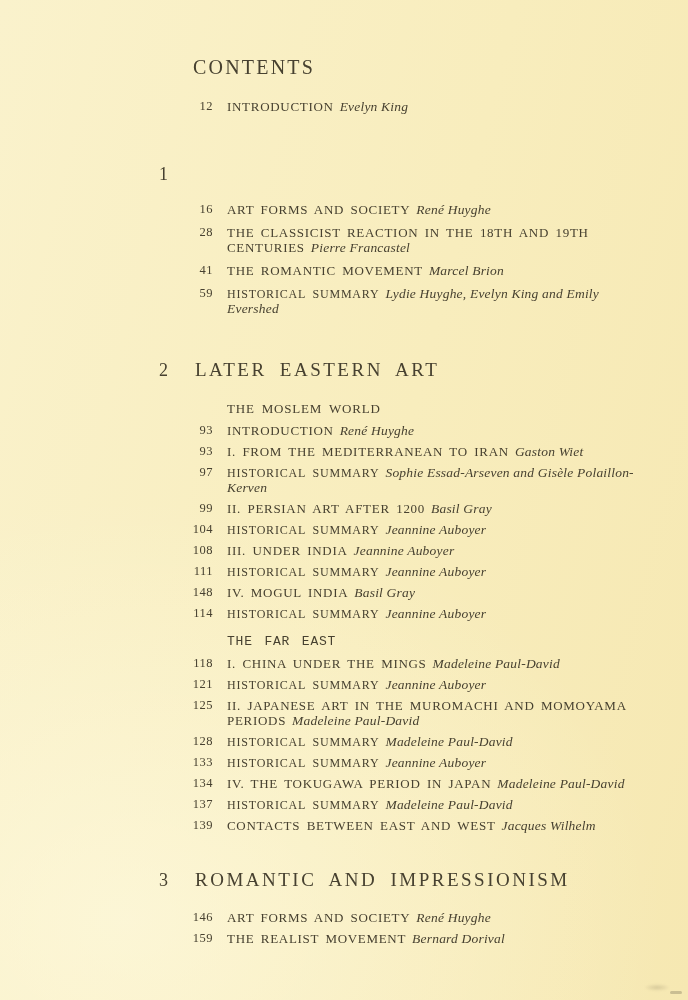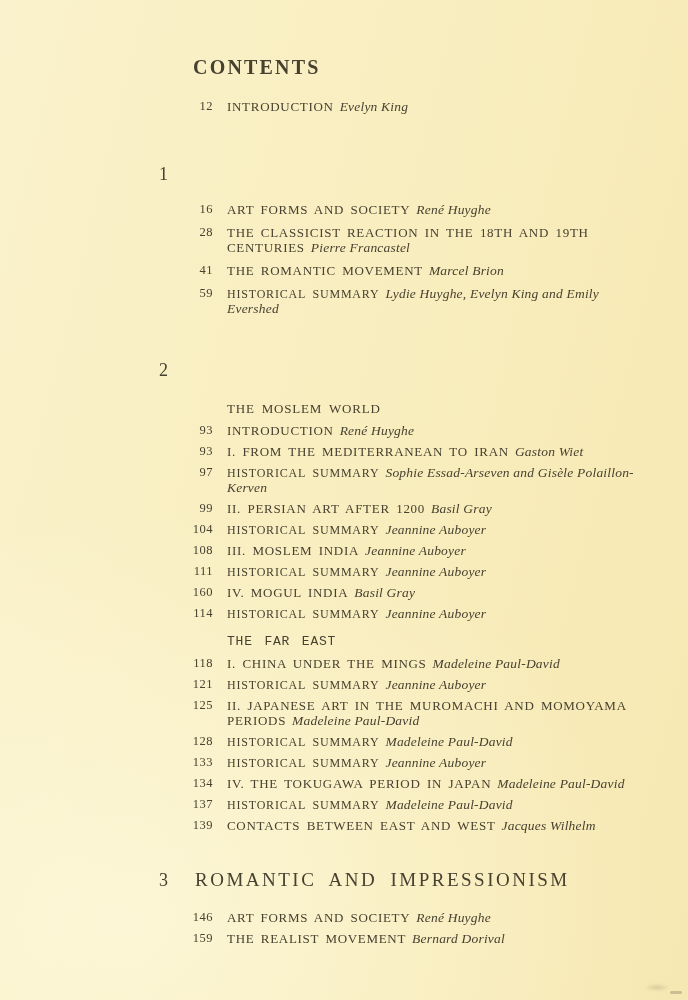--- a/index.html
+++ b/index.html
@@ -14,21 +14,21 @@
     background:
       radial-gradient(ellipse 900px 700px at 18% 92%, rgba(255,252,230,0.55), rgba(255,252,230,0) 60%),
       linear-gradient(104deg, var(--paper-light, #faf2cc) 0%, var(--paper, #f8edbd) 55%, var(--paper-dark, #f6e8b2) 100%);
     color: var(--ink, #474130);
     overflow: hidden;
   }
   .page-title {
     margin: 0;
     padding: 56px 0 0 193px;
     font-size: 20px;
-    font-weight: bold;
+    font-weight: normal;
     letter-spacing: 2.2px;
     word-spacing: 3px;
     line-height: 22px;
   }
   .intro-block { margin-top: 21px; }
   
   .entry {
     display: flex;
     margin: 0 40px 6px 145px;
     line-height: 14px;
@@ -159,20 +159,21 @@
     <span class="text">
       <span class="etitle smallcaps">HISTORICAL SUMMARY</span><span class="eauthor">Lydie Huyghe, Evelyn King and Emily Evershed</span>
     </span>
   </div>
 </div>
   </section>
 
   <section class="section section-2">
     <div class="section-head">
       <span class="sec-num">2</span>
+      <h2 class="sec-title">LATER EASTERN ART</h2>
     </div>
     <div class="section-body">
   <div class="subheading">THE MOSLEM WORLD</div>
 
   <div class="entry">
     <span class="num">93</span>
     <span class="text">
       <span class="etitle">INTRODUCTION</span><span class="eauthor">René Huyghe</span>
     </span>
   </div>
@@ -201,33 +202,33 @@
   <div class="entry">
     <span class="num">104</span>
     <span class="text">
       <span class="etitle smallcaps">HISTORICAL SUMMARY</span><span class="eauthor">Jeannine Auboyer</span>
     </span>
   </div>
 
   <div class="entry">
     <span class="num">108</span>
     <span class="text">
-      <span class="etitle">III. MOSLEM INDIA</span><span class="eauthor">Jeannine Auboyer</span>
+      <span class="etitle">III. UNDER INDIA</span><span class="eauthor">Jeannine Auboyer</span>
     </span>
   </div>
 
   <div class="entry">
     <span class="num">111</span>
     <span class="text">
       <span class="etitle smallcaps">HISTORICAL SUMMARY</span><span class="eauthor">Jeannine Auboyer</span>
     </span>
   </div>
 
   <div class="entry">
-    <span class="num">160</span>
+    <span class="num">148</span>
     <span class="text">
       <span class="etitle">IV. MOGUL INDIA</span><span class="eauthor">Basil Gray</span>
     </span>
   </div>
 
   <div class="entry">
     <span class="num">114</span>
     <span class="text">
       <span class="etitle smallcaps">HISTORICAL SUMMARY</span><span class="eauthor">Jeannine Auboyer</span>
     </span>

